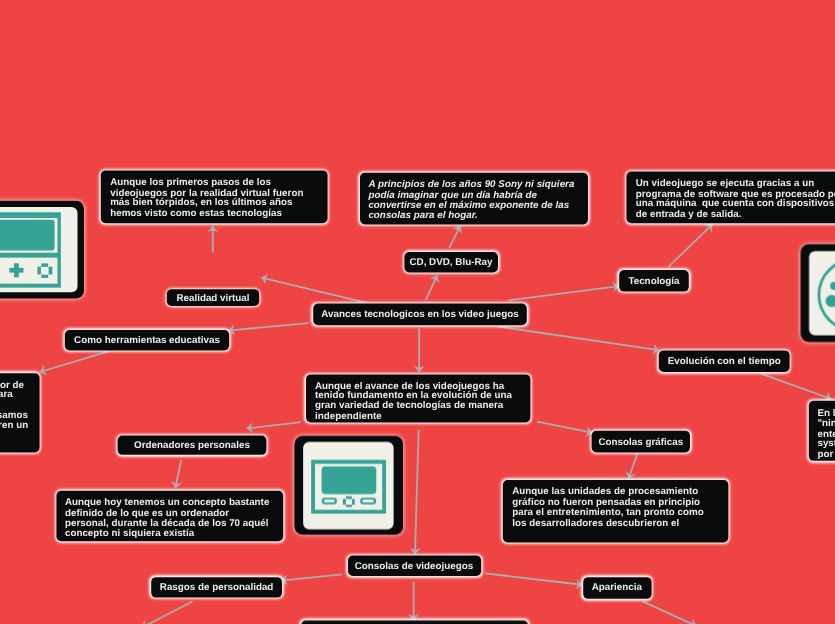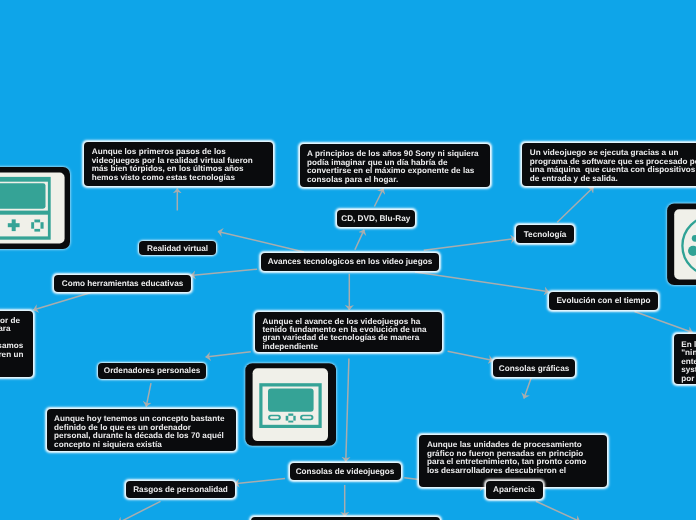--- a/index.html
+++ b/index.html
@@ -1,20 +1,20 @@
 <!DOCTYPE html>
 <html><head>
 <meta charset="utf-8">
 <title>Mapa mental</title>
 <style>
   html,body{margin:0;padding:0;}
   body{width:696px;height:520px;overflow:hidden;background:#eff3fd;
        font-family:"Liberation Sans",sans-serif;
        -webkit-font-smoothing:antialiased;text-rendering:geometricPrecision;}
-  #stage{position:relative;width:696px;height:520px;overflow:hidden;background:#0ea5e9;}
+  #stage{position:relative;width:696px;height:520px;overflow:hidden;background:#ef4444;}
   svg.links{position:absolute;left:0;top:0;width:696px;height:520px;}
   .node{position:absolute;background:#0a0b0d;color:#ececed;border-radius:4px;
         font-weight:bold;box-sizing:border-box;
         box-shadow:0 0 2.2px 1.1px rgba(255,255,255,0.95);
         transform:translateZ(0);}
   .note{font-size:8.15px;padding:6px 7.5px;letter-spacing:0.04px;}
   .note div{white-space:pre;line-height:8.4px;}
   .note.clipped{padding:0;overflow:hidden;}
   .note.clipped div{position:absolute;}
   .topic{font-size:8.2px;white-space:nowrap;display:flex;align-items:center;
@@ -57,21 +57,21 @@
     </g>
   </svg>
 
   <div class="node note" style="left:84.3px;top:142.3px;width:189px;height:43.6px;">
     <div>Aunque los primeros pasos de los</div>
     <div>videojuegos por la realidad virtual fueron</div>
     <div>más bien tórpidos, en los últimos años</div>
     <div>hemos visto como estas tecnologías</div>
   </div>
 
-  <div class="node note" style="left:299.5px;top:144.3px;width:190px;height:42.4px;">
+  <div class="node note" style="left:299.5px;top:144.3px;width:190px;height:42.4px;font-style:italic;">
     <div>A principios de los años 90 Sony ni siquiera</div>
     <div>podía imaginar que un día habría de</div>
     <div>convertirse en el máximo exponente de las</div>
     <div>consolas para el hogar.</div>
   </div>
 
   <div class="node note" style="left:522.3px;top:143.4px;width:196px;height:42.3px;">
     <div>Un videojuego se ejecuta gracias a un</div>
     <div>programa de software que es procesado por</div>
     <div>una máquina  que cuenta con dispositivos</div>
@@ -100,42 +100,42 @@
     <div>por </div>
   </div>
 
   <div class="node note" style="left:46.6px;top:409.3px;width:189.5px;height:41.3px;">
     <div>Aunque hoy tenemos un concepto bastante</div>
     <div>definido de lo que es un ordenador</div>
     <div>personal, durante la década de los 70 aquél</div>
     <div>concepto ni siquiera existía</div>
   </div>
 
-  <div class="node note" style="left:419.4px;top:400.3px;width:187.9px;height:51.3px;margin-top:35px;">
+  <div class="node note" style="left:419.4px;top:400.3px;width:187.9px;height:51.3px;">
     <div>Aunque las unidades de procesamiento</div>
     <div>gráfico no fueron pensadas en principio</div>
     <div>para el entretenimiento, tan pronto como</div>
     <div>los desarrolladores descubrieron el</div>
   </div>
 
   <div class="node note" style="left:250.5px;top:517px;width:189px;height:40px;"></div>
 
   <div class="node topic" style="left:139px;top:212px;width:77px;height:14px;margin-top:29px;">Realidad virtual</div>
 
   <div class="node topic" style="left:337px;top:209.5px;width:77.6px;height:17.1px;">CD, DVD, Blu-Ray</div>
 
   <div class="node topic" style="left:516px;top:225px;width:58px;height:18px;">Tecnología</div>
 
   <div class="node topic" style="left:261px;top:253px;width:178px;height:17.5px;">Avances tecnologicos en los video juegos</div>
 
   <div class="node topic" style="left:54px;top:274.5px;width:137px;height:17.5px;">Como herramientas educativas</div>
 
   <div class="node topic" style="left:549px;top:292px;width:109px;height:17.5px;">Evolución con el tiempo</div>
 
-  <div class="node topic" style="left:98px;top:362.5px;width:108px;height:16.5px;">Ordenadores personales</div>
+  <div class="node topic" style="left:98px;top:362.5px;width:124px;height:16.5px;">Ordenadores personales</div>
 
   <div class="node topic" style="left:493px;top:359px;width:82px;height:18px;">Consolas gráficas</div>
 
   <div class="node topic" style="left:289.5px;top:463px;width:111px;height:17px;">Consolas de videojuegos</div>
 
   <div class="node topic" style="left:126px;top:480.5px;width:109px;height:17px;">Rasgos de personalidad</div>
 
   <div class="node topic" style="left:485.5px;top:480.5px;width:57px;height:18px;">Apariencia</div>
 
   <div class="icon" style="left:-12px;top:167px;width:82px;height:82px;">

